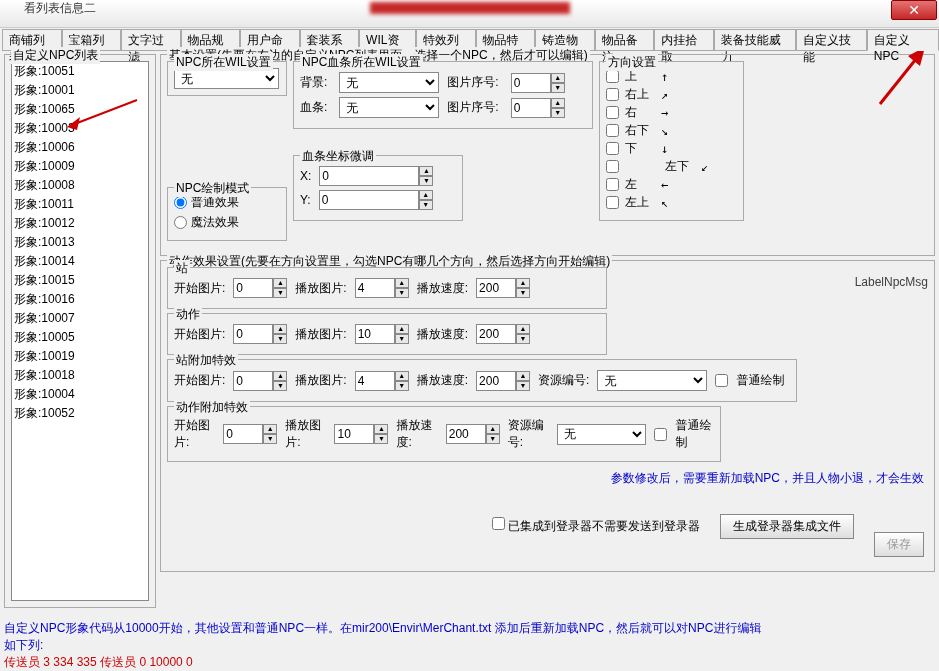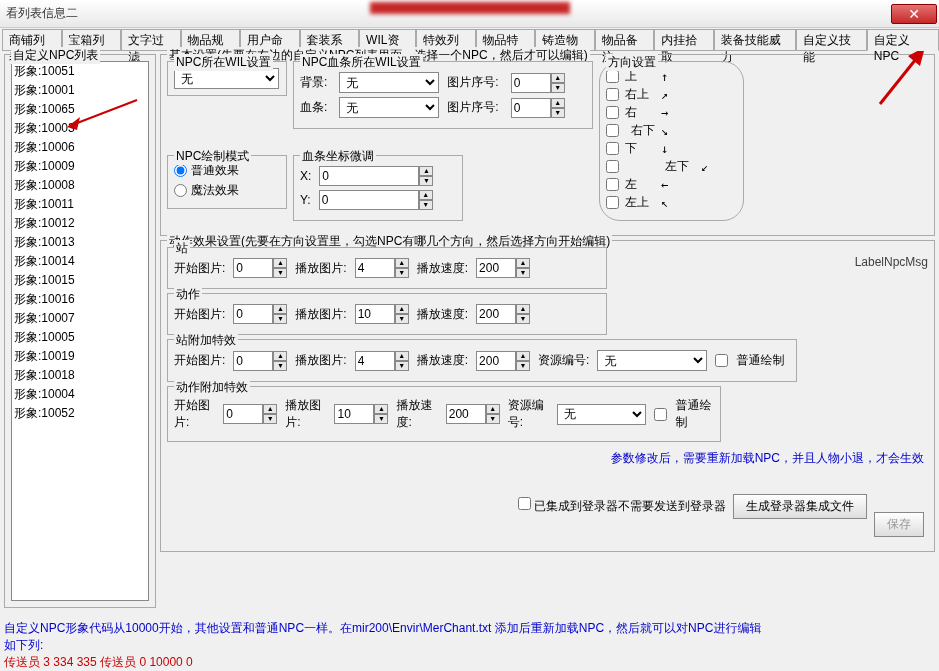--- a/index.html
+++ b/index.html
@@ -1,17 +1,17 @@
 <!DOCTYPE html>
 <html><head>
 <meta charset="utf-8">
 <style>
 * { box-sizing: border-box; margin: 0; padding: 0; font-family: "SimSun", "Microsoft YaHei", sans-serif; font-size: 12px; }
 body { background: #f0f0f0; width: 939px; height: 671px; overflow: hidden; position: relative; }
-.titlebar { background: linear-gradient(#fff, #e8e8e8); height: 28px; border-bottom: 1px solid #ccc; display: flex; align-items: center; justify-content: space-between; padding-left: 6px; }
+.titlebar { background: linear-gradient(#fff, #e8e8e8); height: 28px; border-bottom: 1px solid #ccc; display: flex; align-items: flex-start; justify-content: space-between; padding-left: 24px; }
 .titlebar-text { color: #333; }
 .close-btn { width: 46px; height: 20px; background: linear-gradient(#e57373, #c62828); color: white; border: 1px solid #8b0000; display: flex; align-items: center; justify-content: center; font-size: 14px; cursor: pointer; margin-right: 2px; border-radius: 2px; }
 .red-blur { position: absolute; left: 50%; top: 2px; transform: translateX(-50%); width: 200px; height: 12px; background: #c62828; filter: blur(2px); }
 .tabs { display: flex; background: #f0f0f0; height: 22px; padding-left: 2px; }
 .tab { padding: 2px 6px; border: 1px solid #aaa; background: #f0f0f0; cursor: pointer; position: relative; top: 1px; border-bottom: 1px solid #aaa; }
 .tab.active { background: #f0f0f0; border-bottom: 1px solid #f0f0f0; z-index: 2; }
 .content { display: flex; padding: 4px; gap: 4px; }
 .npc-list-box { width: 152px; }
 .grp { border: 1px solid #aaa; padding: 6px; position: relative; margin-bottom: 4px; }
 .grp > legend, .grp-title { position: absolute; top: -8px; left: 6px; background: #f0f0f0; padding: 0 2px; font-size: 12px; }
@@ -19,21 +19,21 @@
 .listbox-item { padding: 1px 2px; cursor: pointer; }
 .main-area { flex: 1; }
 .row { display: flex; gap: 6px; margin-bottom: 4px; align-items: flex-start; }
 select, input[type=text] { border: 1px solid #888; background: white; height: 20px; padding: 0 2px; }
 select { height: 21px; }
 .spin { display: inline-flex; }
 .spin input { width: 40px; }
 .spin-btns { display: flex; flex-direction: column; width: 14px; }
 .spin-btns div { height: 10px; border: 1px solid #888; background: #e8e8e8; font-size: 7px; text-align: center; line-height: 8px; cursor: pointer; }
 .radio-row, .check-row { display: flex; align-items: center; gap: 4px; margin-bottom: 3px; }
-.dir-grp { width: 145px; border-radius: 21px; }
+.dir-grp { width: 145px; }
 .dir-item { display: flex; align-items: center; gap: 6px; margin-bottom: 1px; }
 .dir-item .arrow { font-family: monospace; }
 .label-link { color: #404040; }
 .btn { border: 1px solid #888; background: linear-gradient(#fff, #ddd); padding: 3px 12px; cursor: pointer; }
 .btn.disabled { color: #999; margin-top: 37px; }
 .footer-text { color: #0000cc; padding: 4px; font-size: 12px; line-height: 1.4; }
 .footer-text .red { color: #cc0000; }
 .arrow-overlay { position: absolute; pointer-events: none; }
 .field-label { margin-right: 4px; }
 .anim-row { display: flex; align-items: center; gap: 8px; margin: 4px 0; }
@@ -144,21 +144,21 @@
                 <span style="width:30px;display:inline-block;">右上</span>
                 <span class="arrow">↗</span>
               </div>
               <div class="dir-item">
                 <input type="checkbox" style="">
                 <span style="width:30px;display:inline-block;">右</span>
                 <span class="arrow">→</span>
               </div>
               <div class="dir-item">
                 <input type="checkbox" style="">
-                <span style="width:30px;display:inline-block;text-align:right;">右下</span>
+                <span style="width:30px;display:inline-block;">右下</span>
                 <span class="arrow">↘</span>
               </div>
               <div class="dir-item">
                 <input type="checkbox" style="">
                 <span style="width:30px;display:inline-block;">下</span>
                 <span class="arrow">↓</span>
               </div>
               <div class="dir-item">
                 <input type="checkbox" style="">
                 <span style="width:30px;display:inline-block;margin-left:40px;">左下</span>
@@ -172,21 +172,21 @@
               <div class="dir-item">
                 <input type="checkbox" style="">
                 <span style="width:30px;display:inline-block;">左上</span>
                 <span class="arrow">↖</span>
               </div>
             </div>
         </div>
       </div>
 
       <div class="row" style="margin-top:-74px;width:440px;">
-        <div class="grp" style="width:120px;">
+        <div class="grp" style="width:120px;margin-top:32px;">
           <span class="grp-title">NPC绘制模式</span>
           <div class="radio-row">
               <input type="radio" name="mode" checked="" style="">
               <span>普通效果</span>
             </div>
           <div class="radio-row">
               <input type="radio" name="mode" style="">
               <span>魔法效果</span>
             </div>
         </div>
@@ -345,21 +345,21 @@
             </div>
           <span>资源编号:</span>
             <select style="width:110px;"><option>无</option></select>
           <input type="checkbox" style="">
             <span>普通绘制</span>
         </div>
       </div>
 
       <div style="text-align:right;color:#0000cc;margin:8px 4px;">参数修改后，需要重新加载NPC，并且人物小退，才会生效</div>
 
-      <div style="text-align:right;margin:8px 4px;display:flex;justify-content:flex-end;align-items:center;gap:7px;">
+      <div style="text-align:right;margin:8px 4px;display:flex;justify-content:flex-end;align-items:center;gap:20px;">
         <label><input type="checkbox" style=""> <span>已集成到登录器不需要发送到登录器</span></label>
         <button class="btn">生成登录器集成文件</button>
         <button class="btn disabled">保存</button>
       </div>
     </div>
   </div>
 </div>
 
 <svg class="arrow-overlay" style="left:62px;top:95px;" width="80" height="40">
     <line x1="75" y1="5" x2="10" y2="30" stroke="#cc0000" stroke-width="2"></line>

